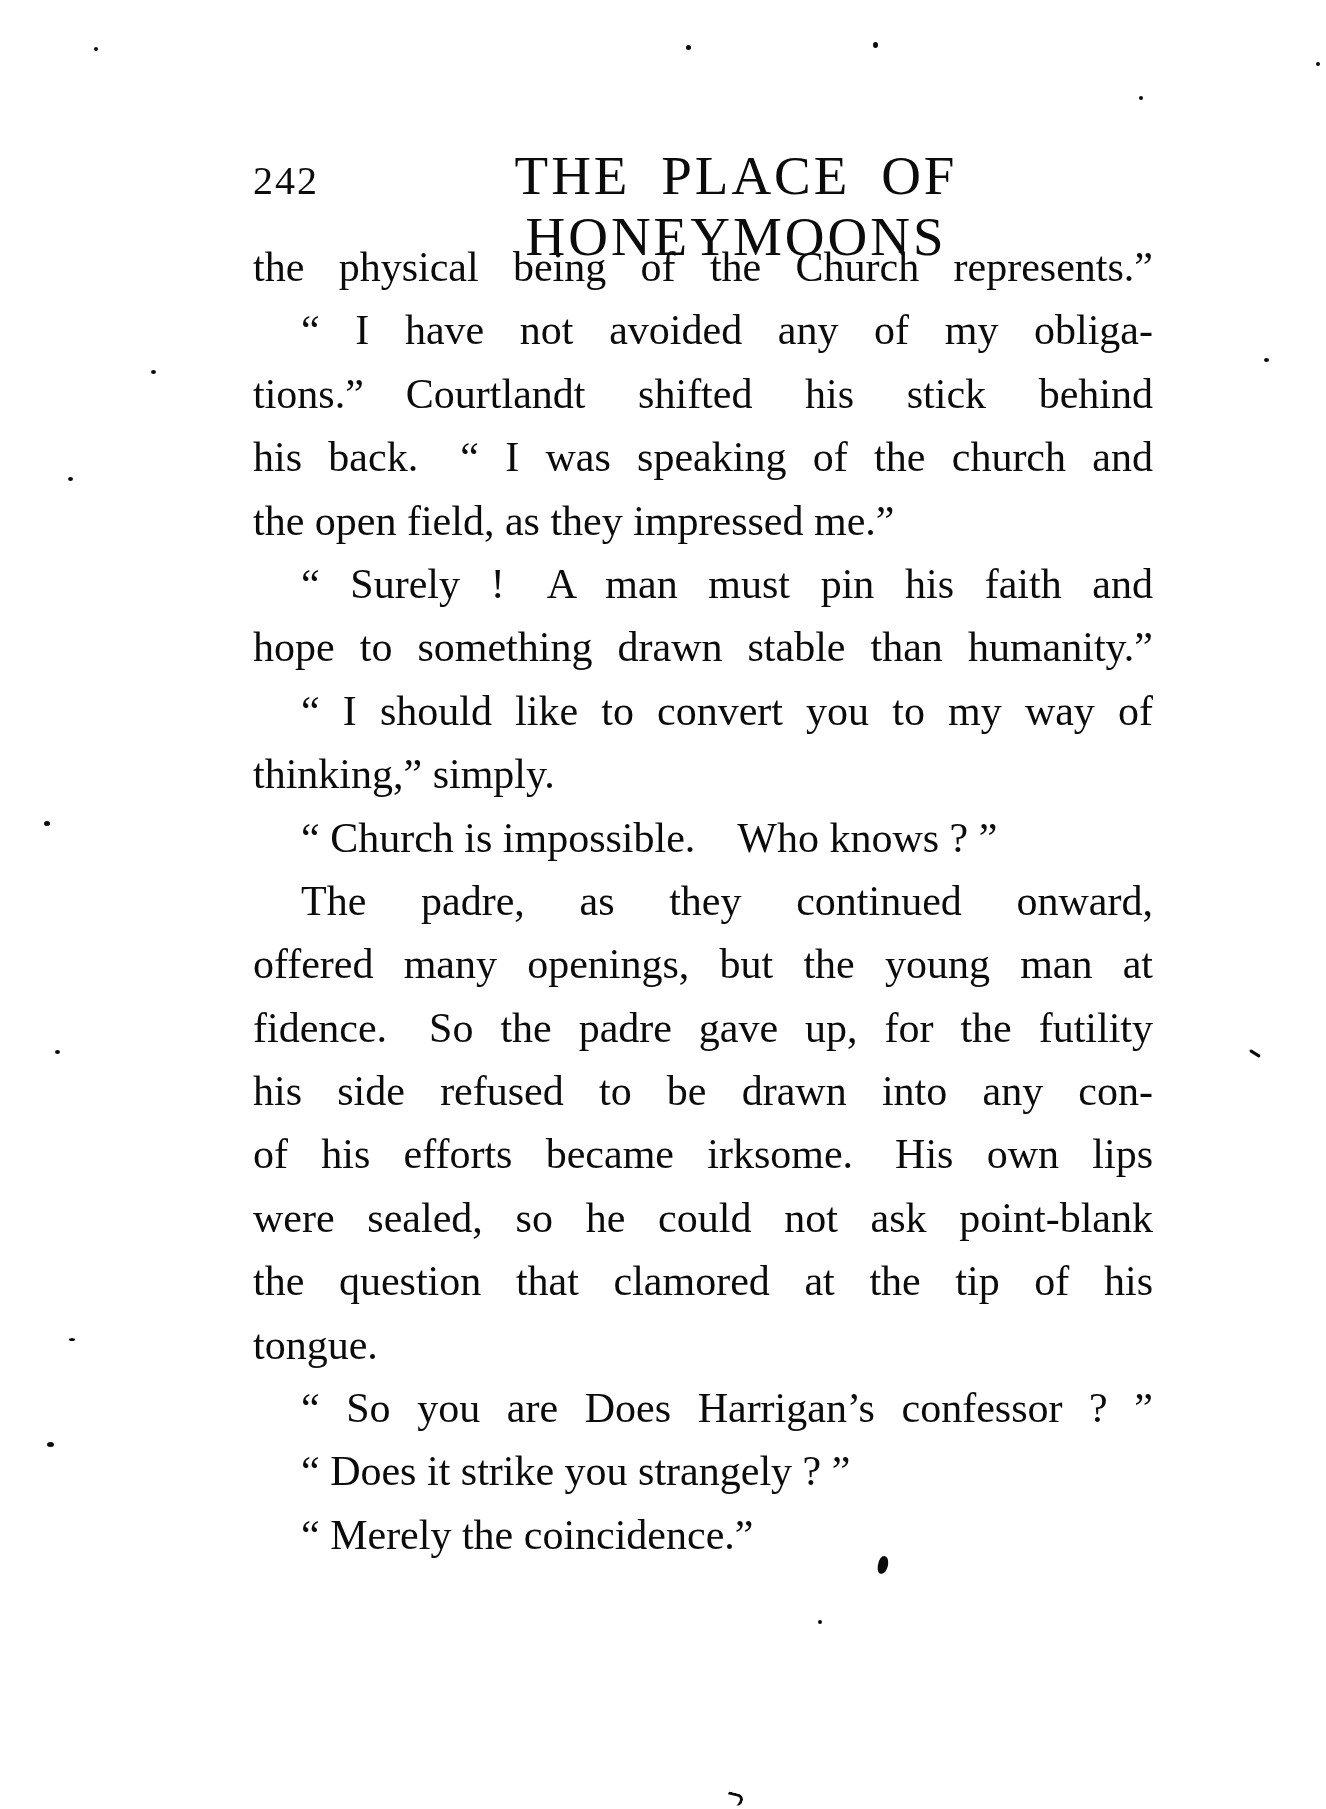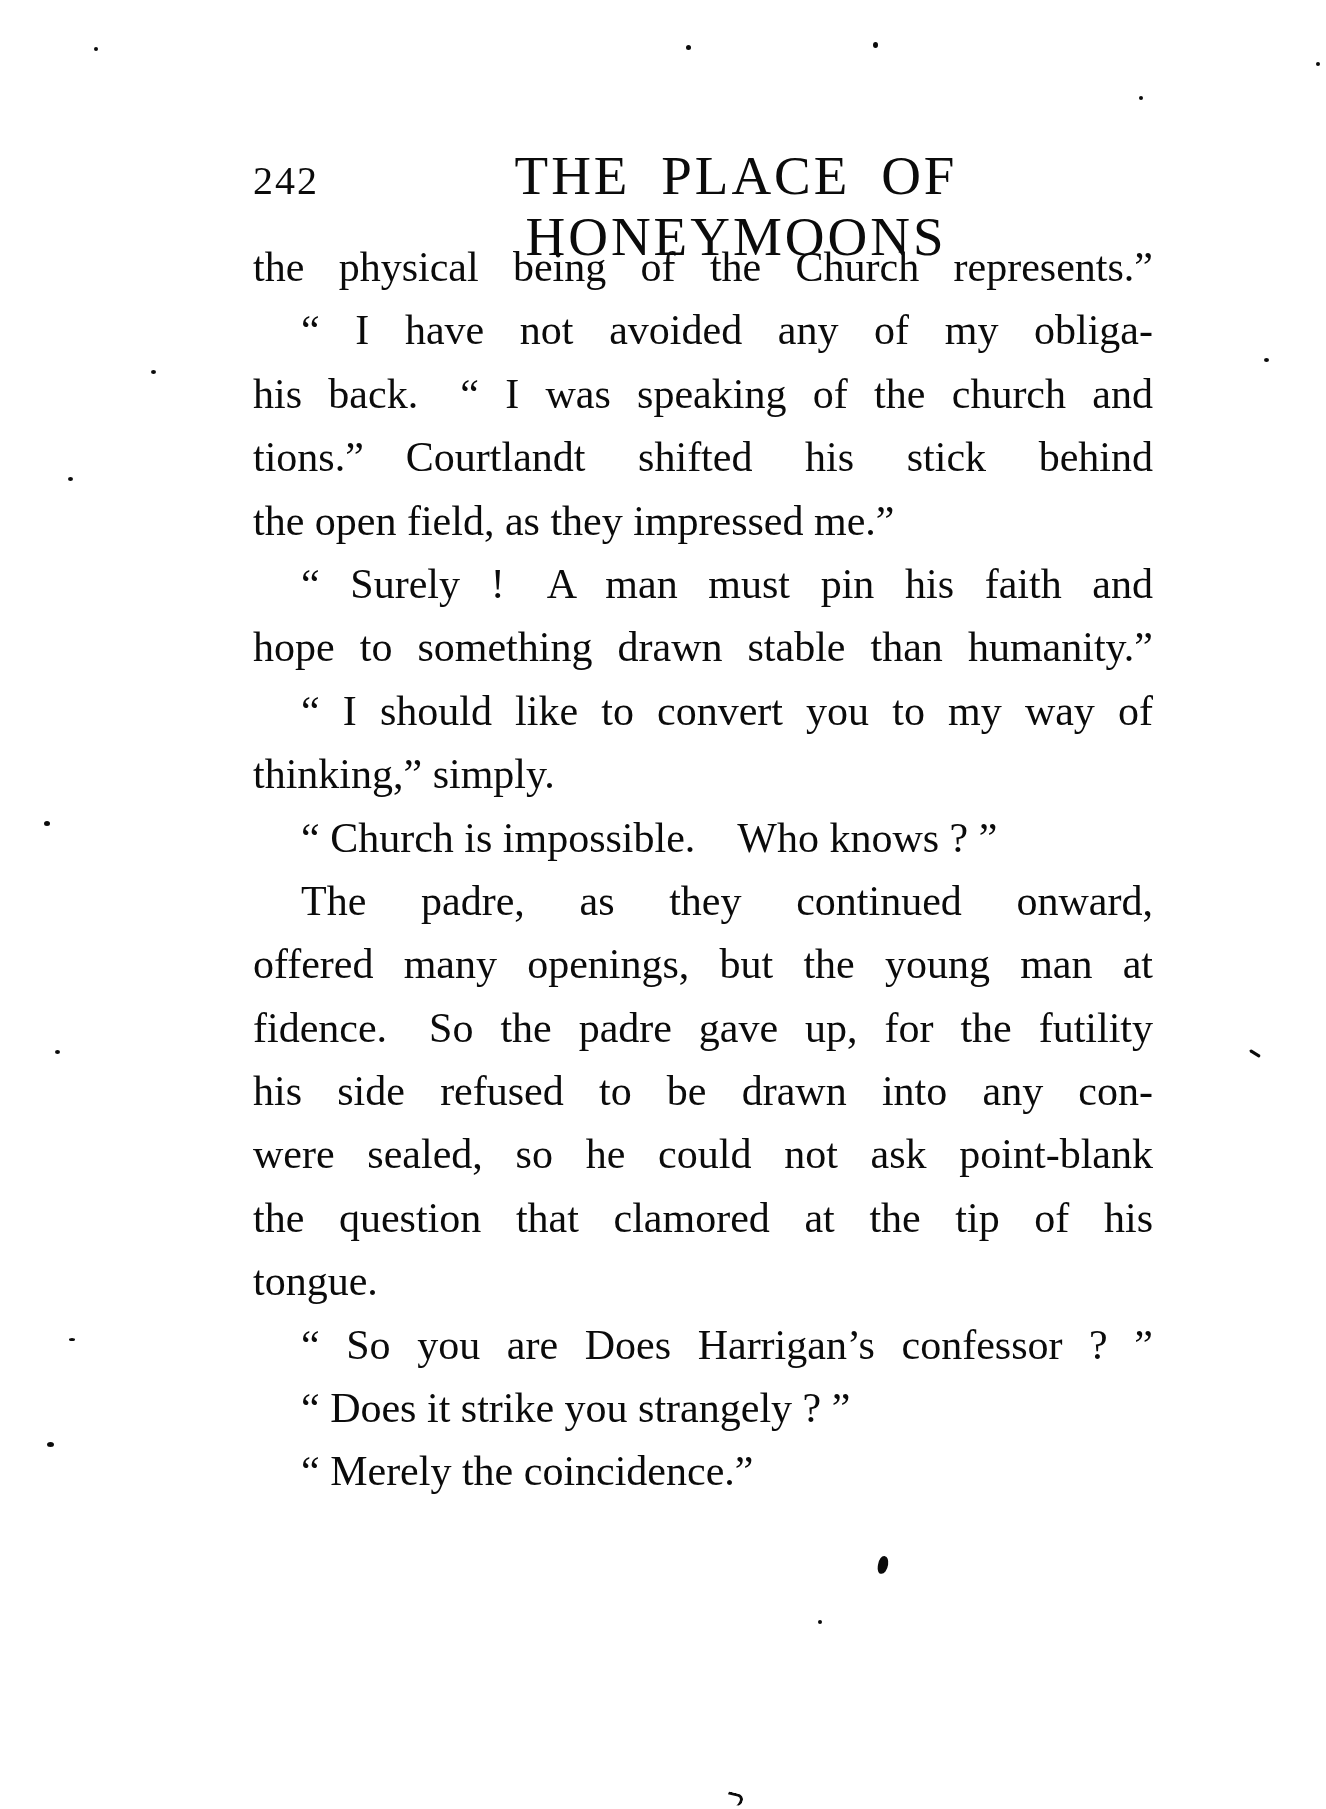--- a/index.html
+++ b/index.html
@@ -61,32 +61,33 @@
 <div class="page">
 
   <div class="header">
     <span class="pagenum">242</span>
     <span class="running-title">THE PLACE OF HONEYMOONS</span>
   </div>
 
   <div class="textblock">
     <div class="ln jst">the physical being of the Church represents.”</div>
     <div class="ln jst ind">“ I have not avoided any of my obliga-</div>
+    <div class="ln jst">tions.” Courtlandt shifted his stick behind</div>
     <div class="ln jst">his back. “ I was speaking of the church and</div>
-    <div class="ln jst">tions.” Courtlandt shifted his stick behind</div>
     <div class="ln lft">the open field, as they impressed me.”</div>
     <div class="ln jst ind">“ Surely ! A man must pin his faith and</div>
     <div class="ln jst">hope to something drawn stable than humanity.”</div>
     <div class="ln jst ind">“ I should like to convert you to my way of</div>
     <div class="ln lft">thinking,” simply.</div>
     <div class="ln lft ind">“ Church is impossible. Who knows ? ”</div>
     <div class="ln jst ind">The padre, as they continued onward,</div>
     <div class="ln jst">offered many openings, but the young man at</div>
     <div class="ln jst">fidence. So the padre gave up, for the futility</div>
     <div class="ln jst">his side refused to be drawn into any con-</div>
+    <div class="ln jst">of his efforts became irksome. His own lips</div>
     <div class="ln jst">were sealed, so he could not ask point-blank</div>
     <div class="ln jst">the question that clamored at the tip of his</div>
     <div class="ln lft">tongue.</div>
     <div class="ln jst ind">“ So you are Does Harrigan’s confessor ? ”</div>
     <div class="ln lft ind">“ Does it strike you strangely ? ”</div>
     <div class="ln lft ind">“ Merely the coincidence.”</div>
   </div>
 
   <div class="speck" style="left:94px;  top:47px;   width:4px; height:4px;"></div>
   <div class="speck" style="left:686px; top:45px;   width:5px; height:5px;"></div>

